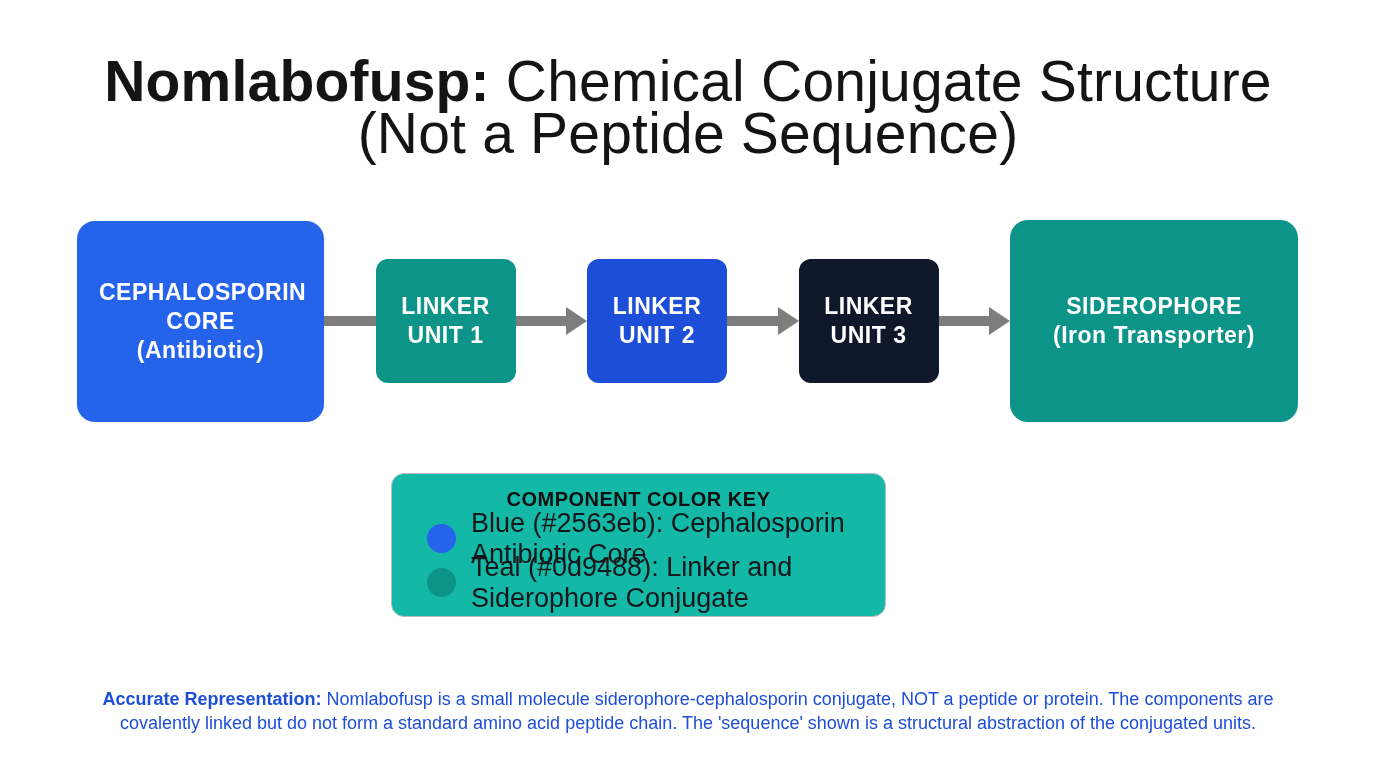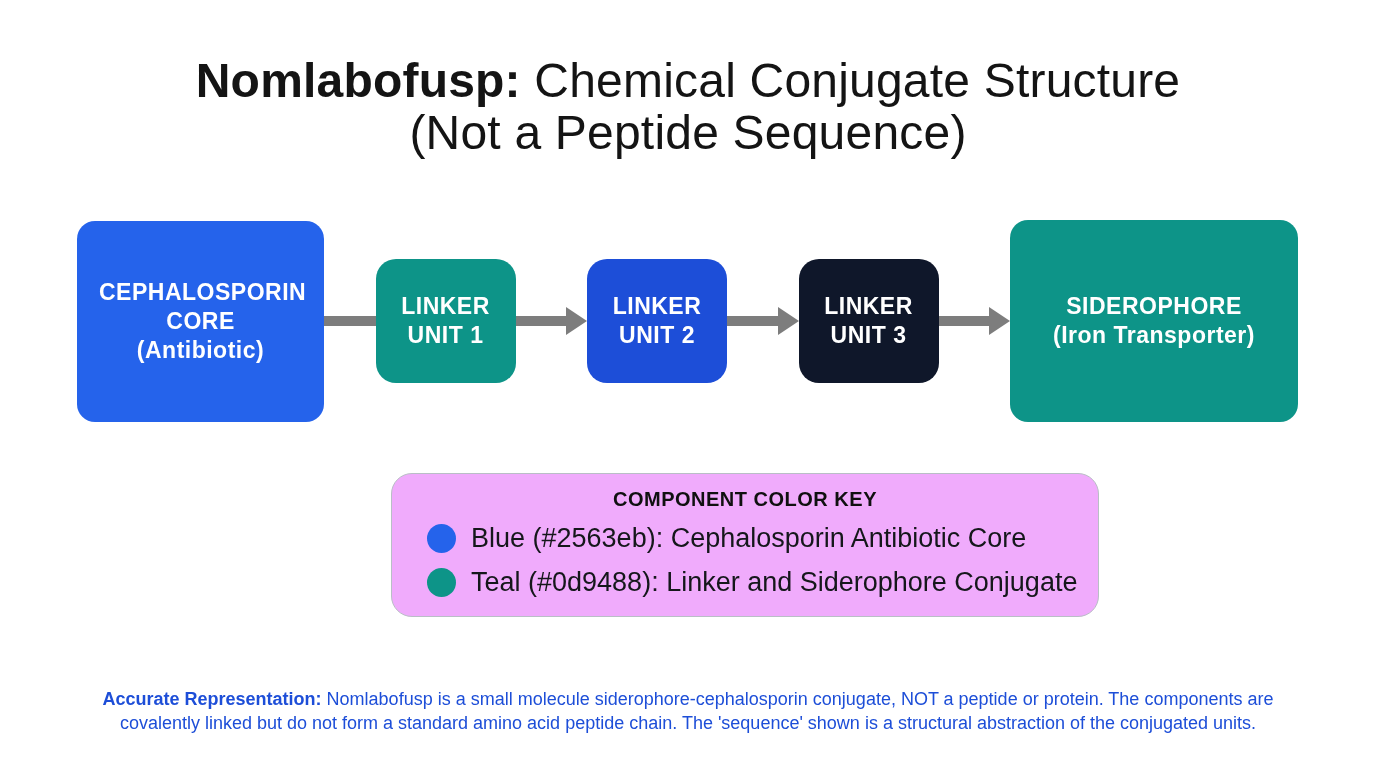--- a/index.html
+++ b/index.html
@@ -9,53 +9,53 @@
     background:#ffffff;
     font-family:"Liberation Sans", sans-serif;
     color:#161616;
     overflow:hidden;
   }
 
   
   .title {
     position:absolute; top:55px; left:0; width:100%;
     text-align:center; line-height:52px;
-    font-size:48px; font-weight:500; letter-spacing:0.2px; color:#141414;
+    font-size:57px; font-weight:500; letter-spacing:0.2px; color:#141414;
   }
   .title .emph { font-weight:800; }
 
   
   .flow {
     position:absolute; left:77px; top:220px; width:1221px; height:202px;
     display:flex; align-items:center;
   }
   .node {
     color:#ffffff; font-weight:bold; text-align:center;
     display:flex; flex-direction:column; justify-content:center;
     font-size:23px; line-height:29px; letter-spacing:0.5px;
     flex:0 0 auto;
   }
   .node-core   { width:247px; height:201px; border-radius:18px; padding:0 22px; }
-  .node-linker { width:140px; height:124px; border-radius:20px;justify-content:center; }
+  .node-linker { width:140px; height:124px; border-radius:12px;justify-content:center; }
   .node-sidero { width:288px; height:202px; border-radius:18px; padding:15px 10px; }
 
   .connector { flex:1 1 auto; display:flex; align-items:center; min-width:0; }
   .shaft { flex:1 1 auto; height:10px; }
   .arrow-head {
     flex:0 0 auto; width:0; height:0;
     border-top:14px solid transparent;
     border-bottom:14px solid transparent;
     border-left:21px solid #7d7d7d;
     margin-left:-1px;
   }
 
   
   .legend {
-    position:absolute; left:391px; top:473px; width:708px; height:144px;
-    background:#f0abfc; border:1.5px solid #b9bec6; border-radius:21px;
+    position:absolute; left:391px; top:473px; width:495px; height:144px;
+    background:#14b8a6; border:1.5px solid #b9bec6; border-radius:13px;
   }
   .legend-title {
     margin-top:14px; text-align:center;
     font-size:20px; font-weight:bold; letter-spacing:0.5px; color:#101010;
   }
   .legend-entry {
     display:flex; align-items:center; gap:15px;
     margin-left:35px; margin-top:13px; height:29px;
   }
   .legend-entry + .legend-entry { margin-top:15px; }

